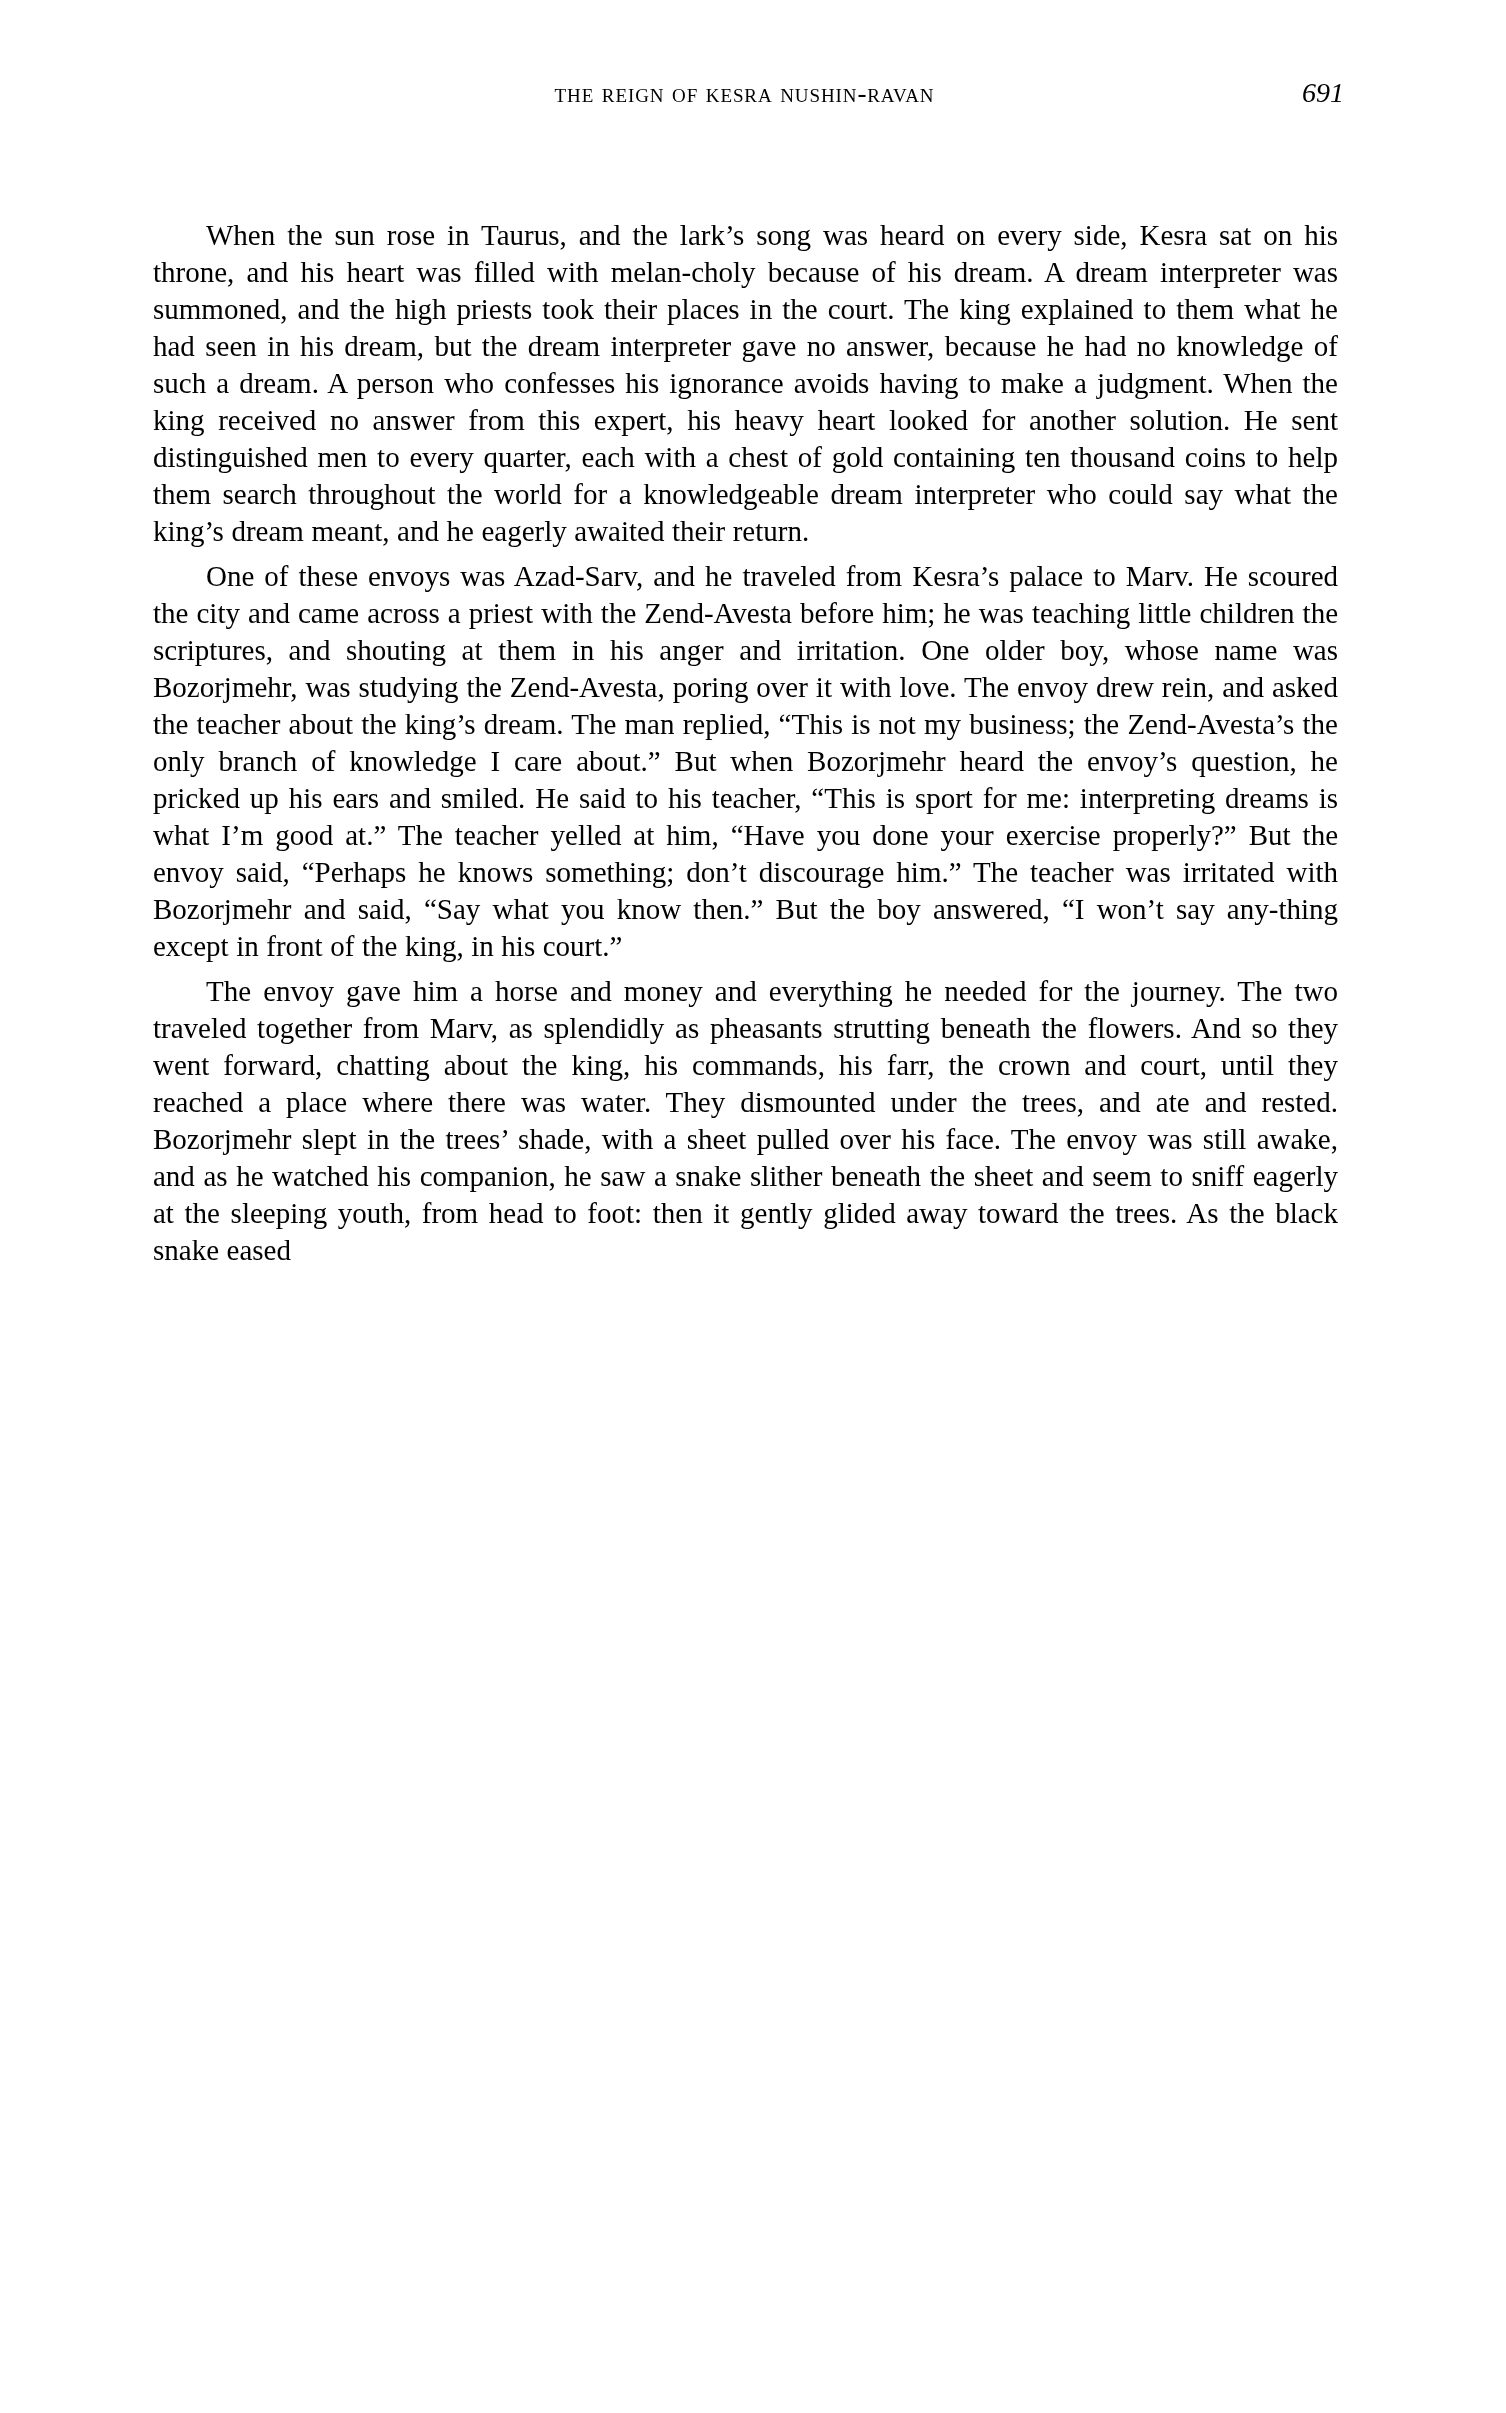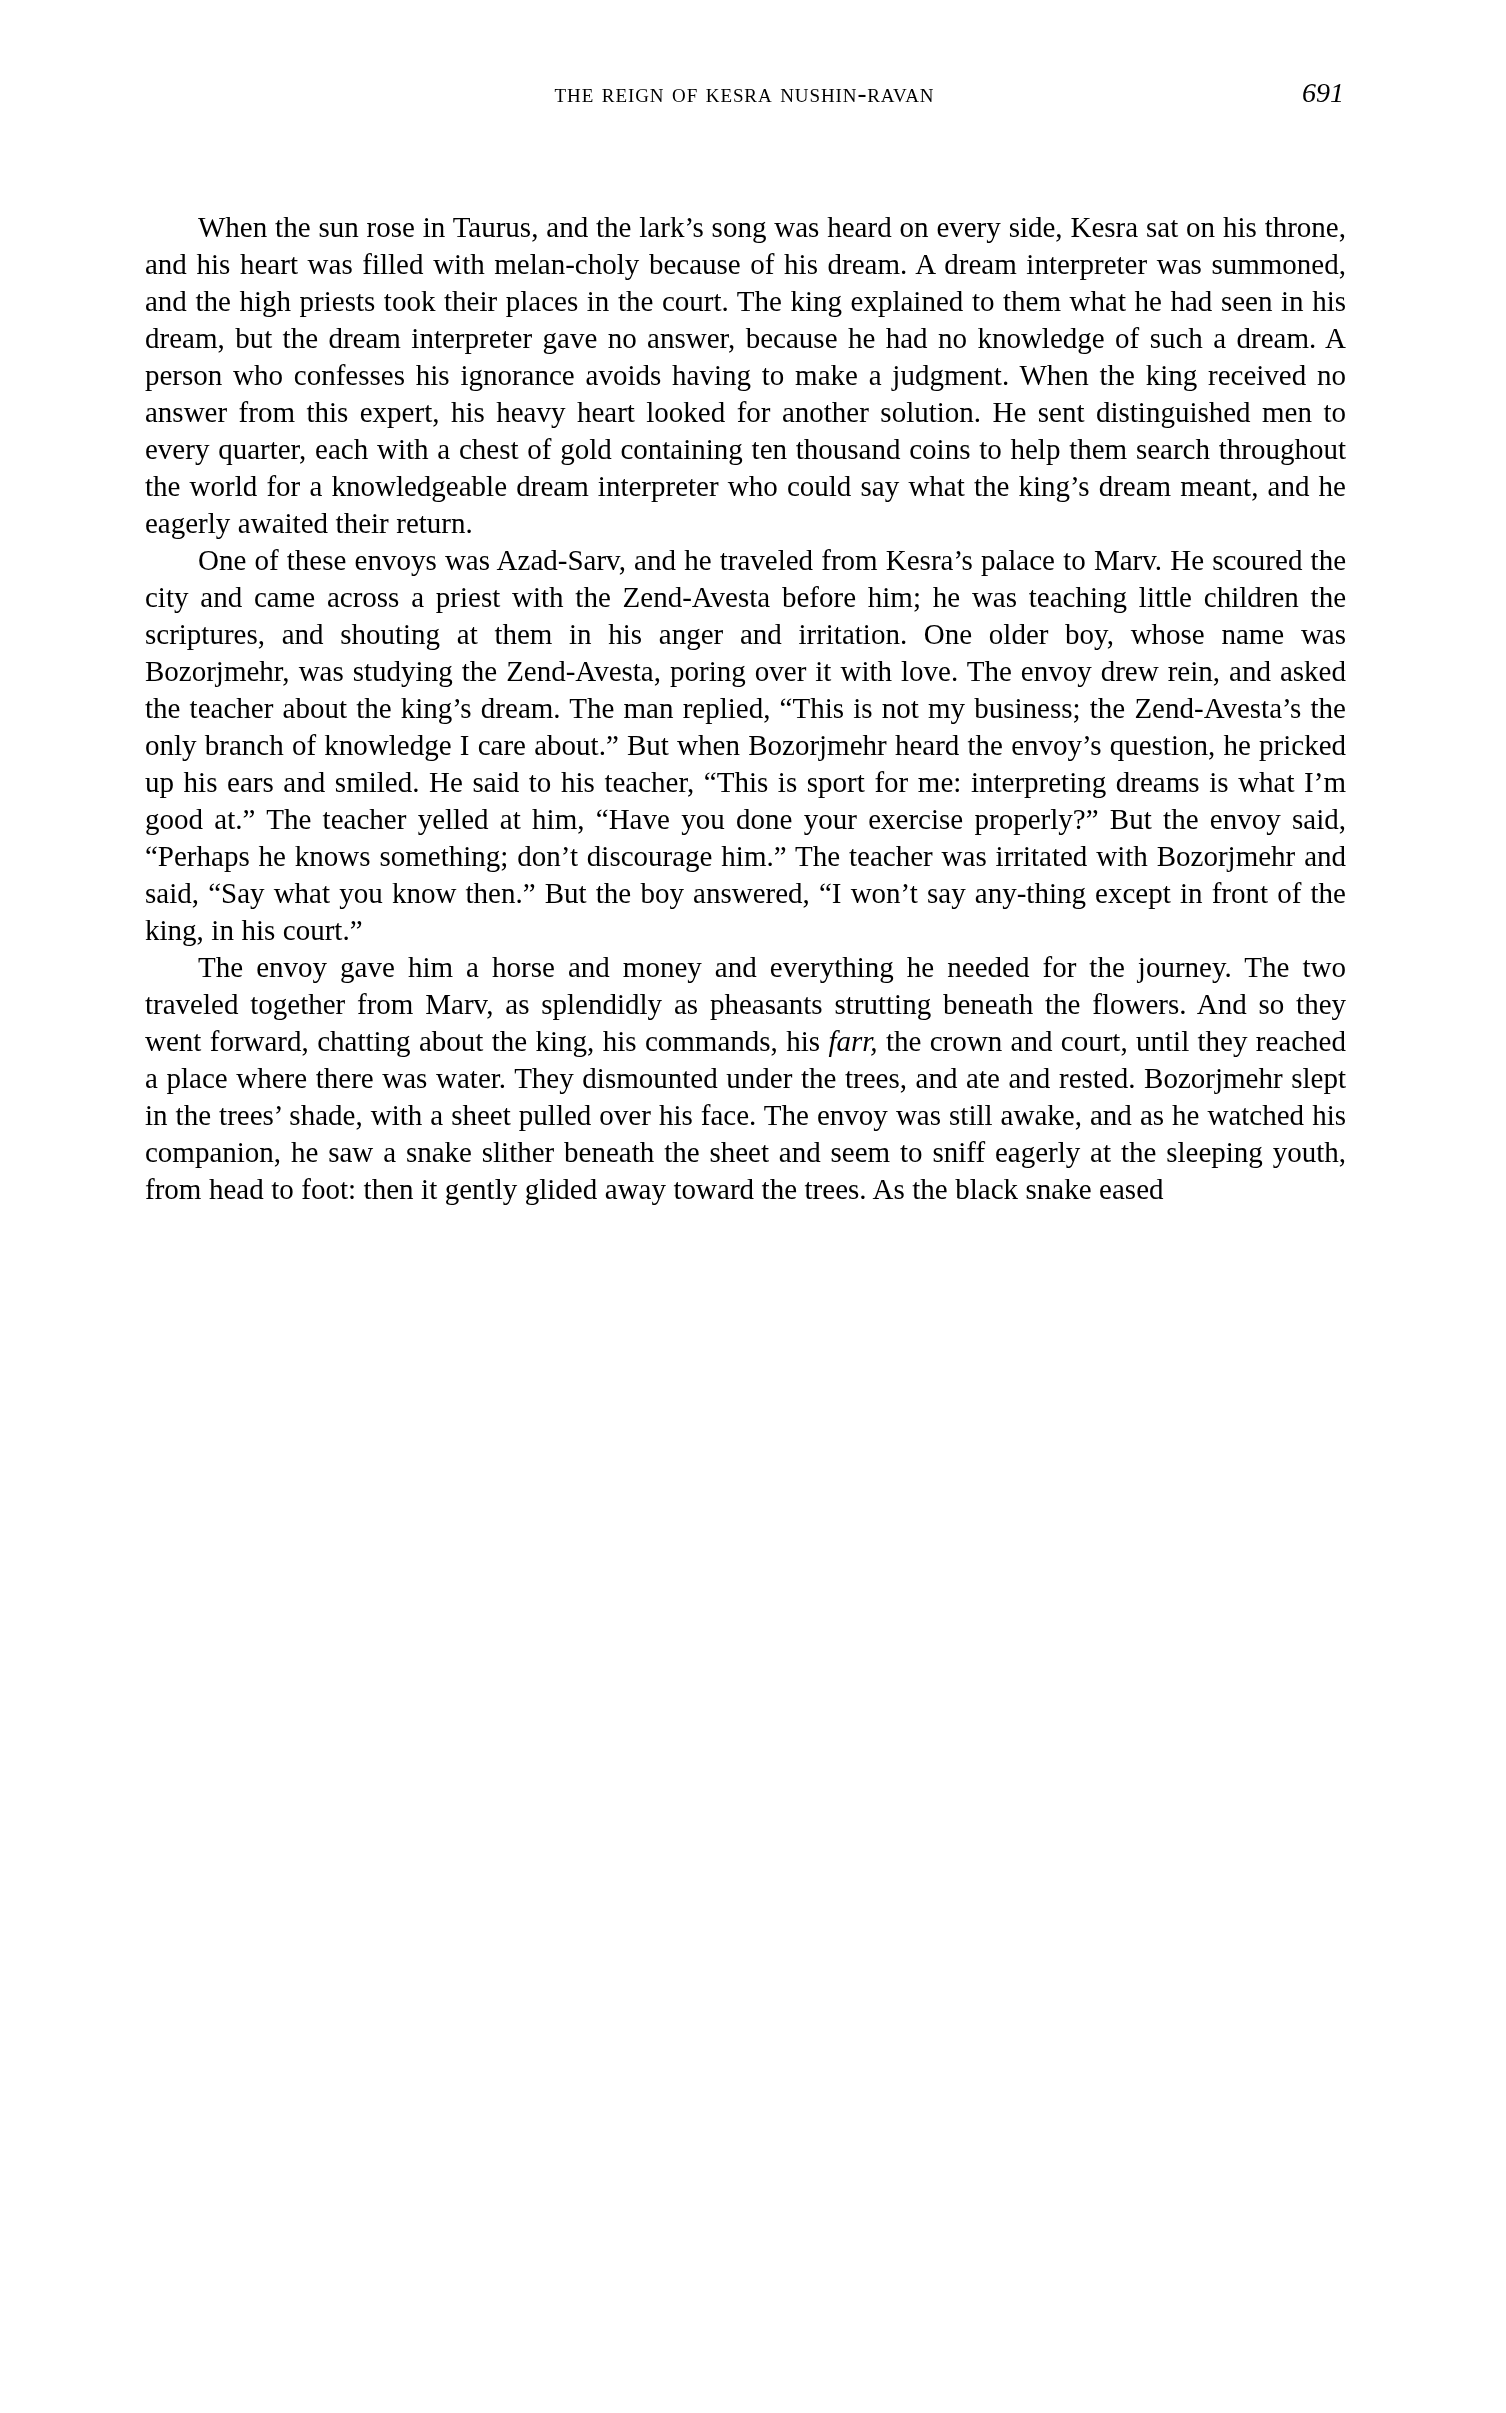--- a/index.html
+++ b/index.html
@@ -55,35 +55,34 @@
     margin-left: 48px;
   }
   
   .textblock {
     position: absolute;
     left: 145px;
     top: 209px;
     width: 1201px;
   }
   p.para {
-    margin: 0;
+    margin: 8px;
     text-align: justify;
     text-justify: inter-word;
     font-size: 29px;
     line-height: 37px;
     text-indent: 53px;
     hyphens: manual;
     -webkit-hyphens: manual;
     word-spacing: 0.01em;
   }
   p.para + p.para {
     margin-top: 0;
   }
   .it {
-    font-style: italic;
   }
 </style>
 </head>
 <body>
 
 <div class="page">
 
   <div class="running-head">
     <div class="running-head-title">The Reign of Kesra Nushin-Ravan</div>
     <div class="page-number">691</div>

